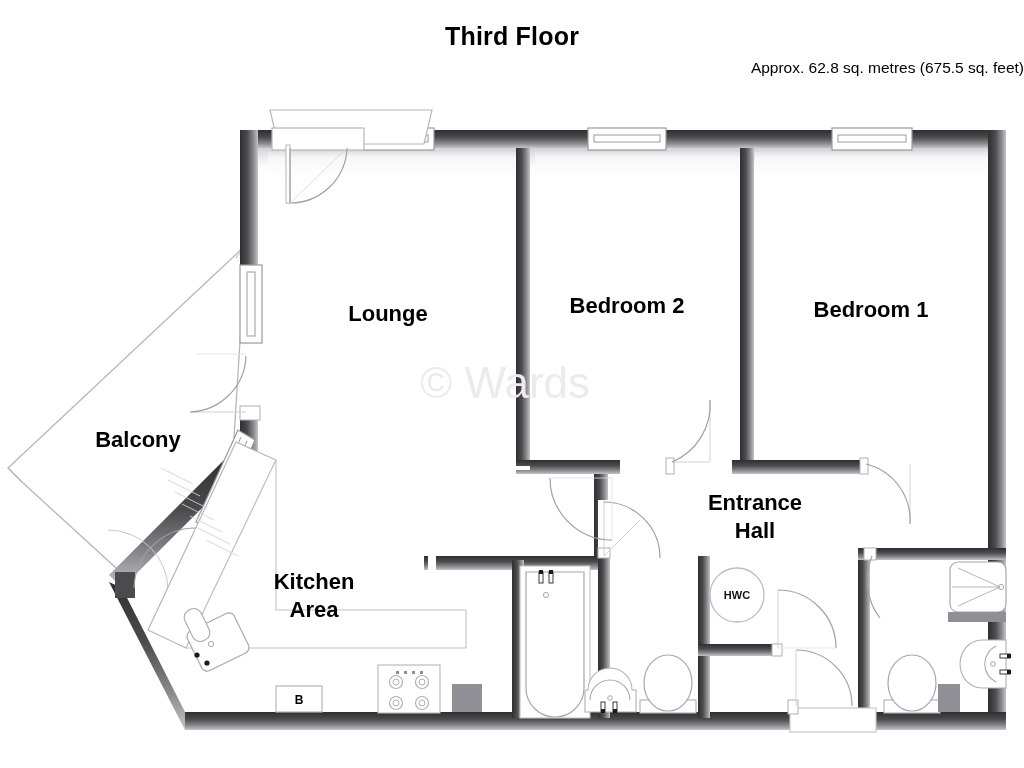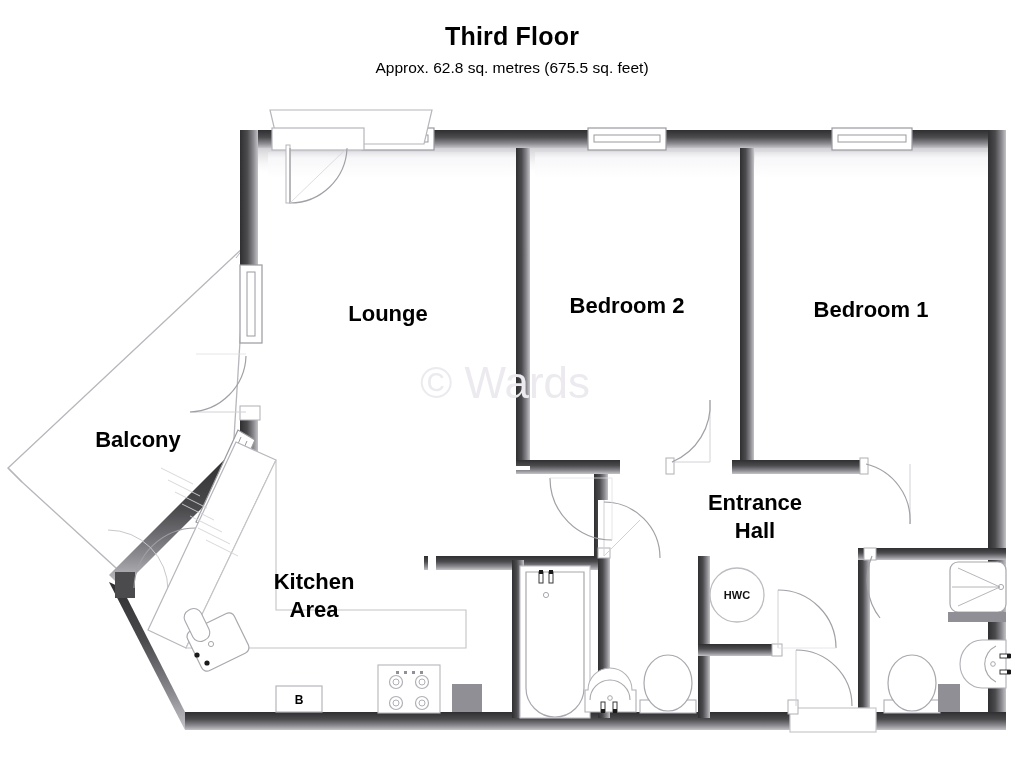--- a/index.html
+++ b/index.html
@@ -36,20 +36,21 @@
     font-weight: bold;
     letter-spacing: 0.2px;
     font-family: "Liberation Sans", sans-serif;
   }
   .plan-subtitle {
     margin: 0;
     padding-top: 8px;
     font-size: 15.5px;
     font-weight: normal;
     font-family: "Liberation Sans", sans-serif;
+    text-align: right;
   }
   svg.plan-canvas {
     position: absolute;
     top: 0;
     left: 0;
     width: 1024px;
     height: 768px;
     display: block;
   }
   .room-label {

